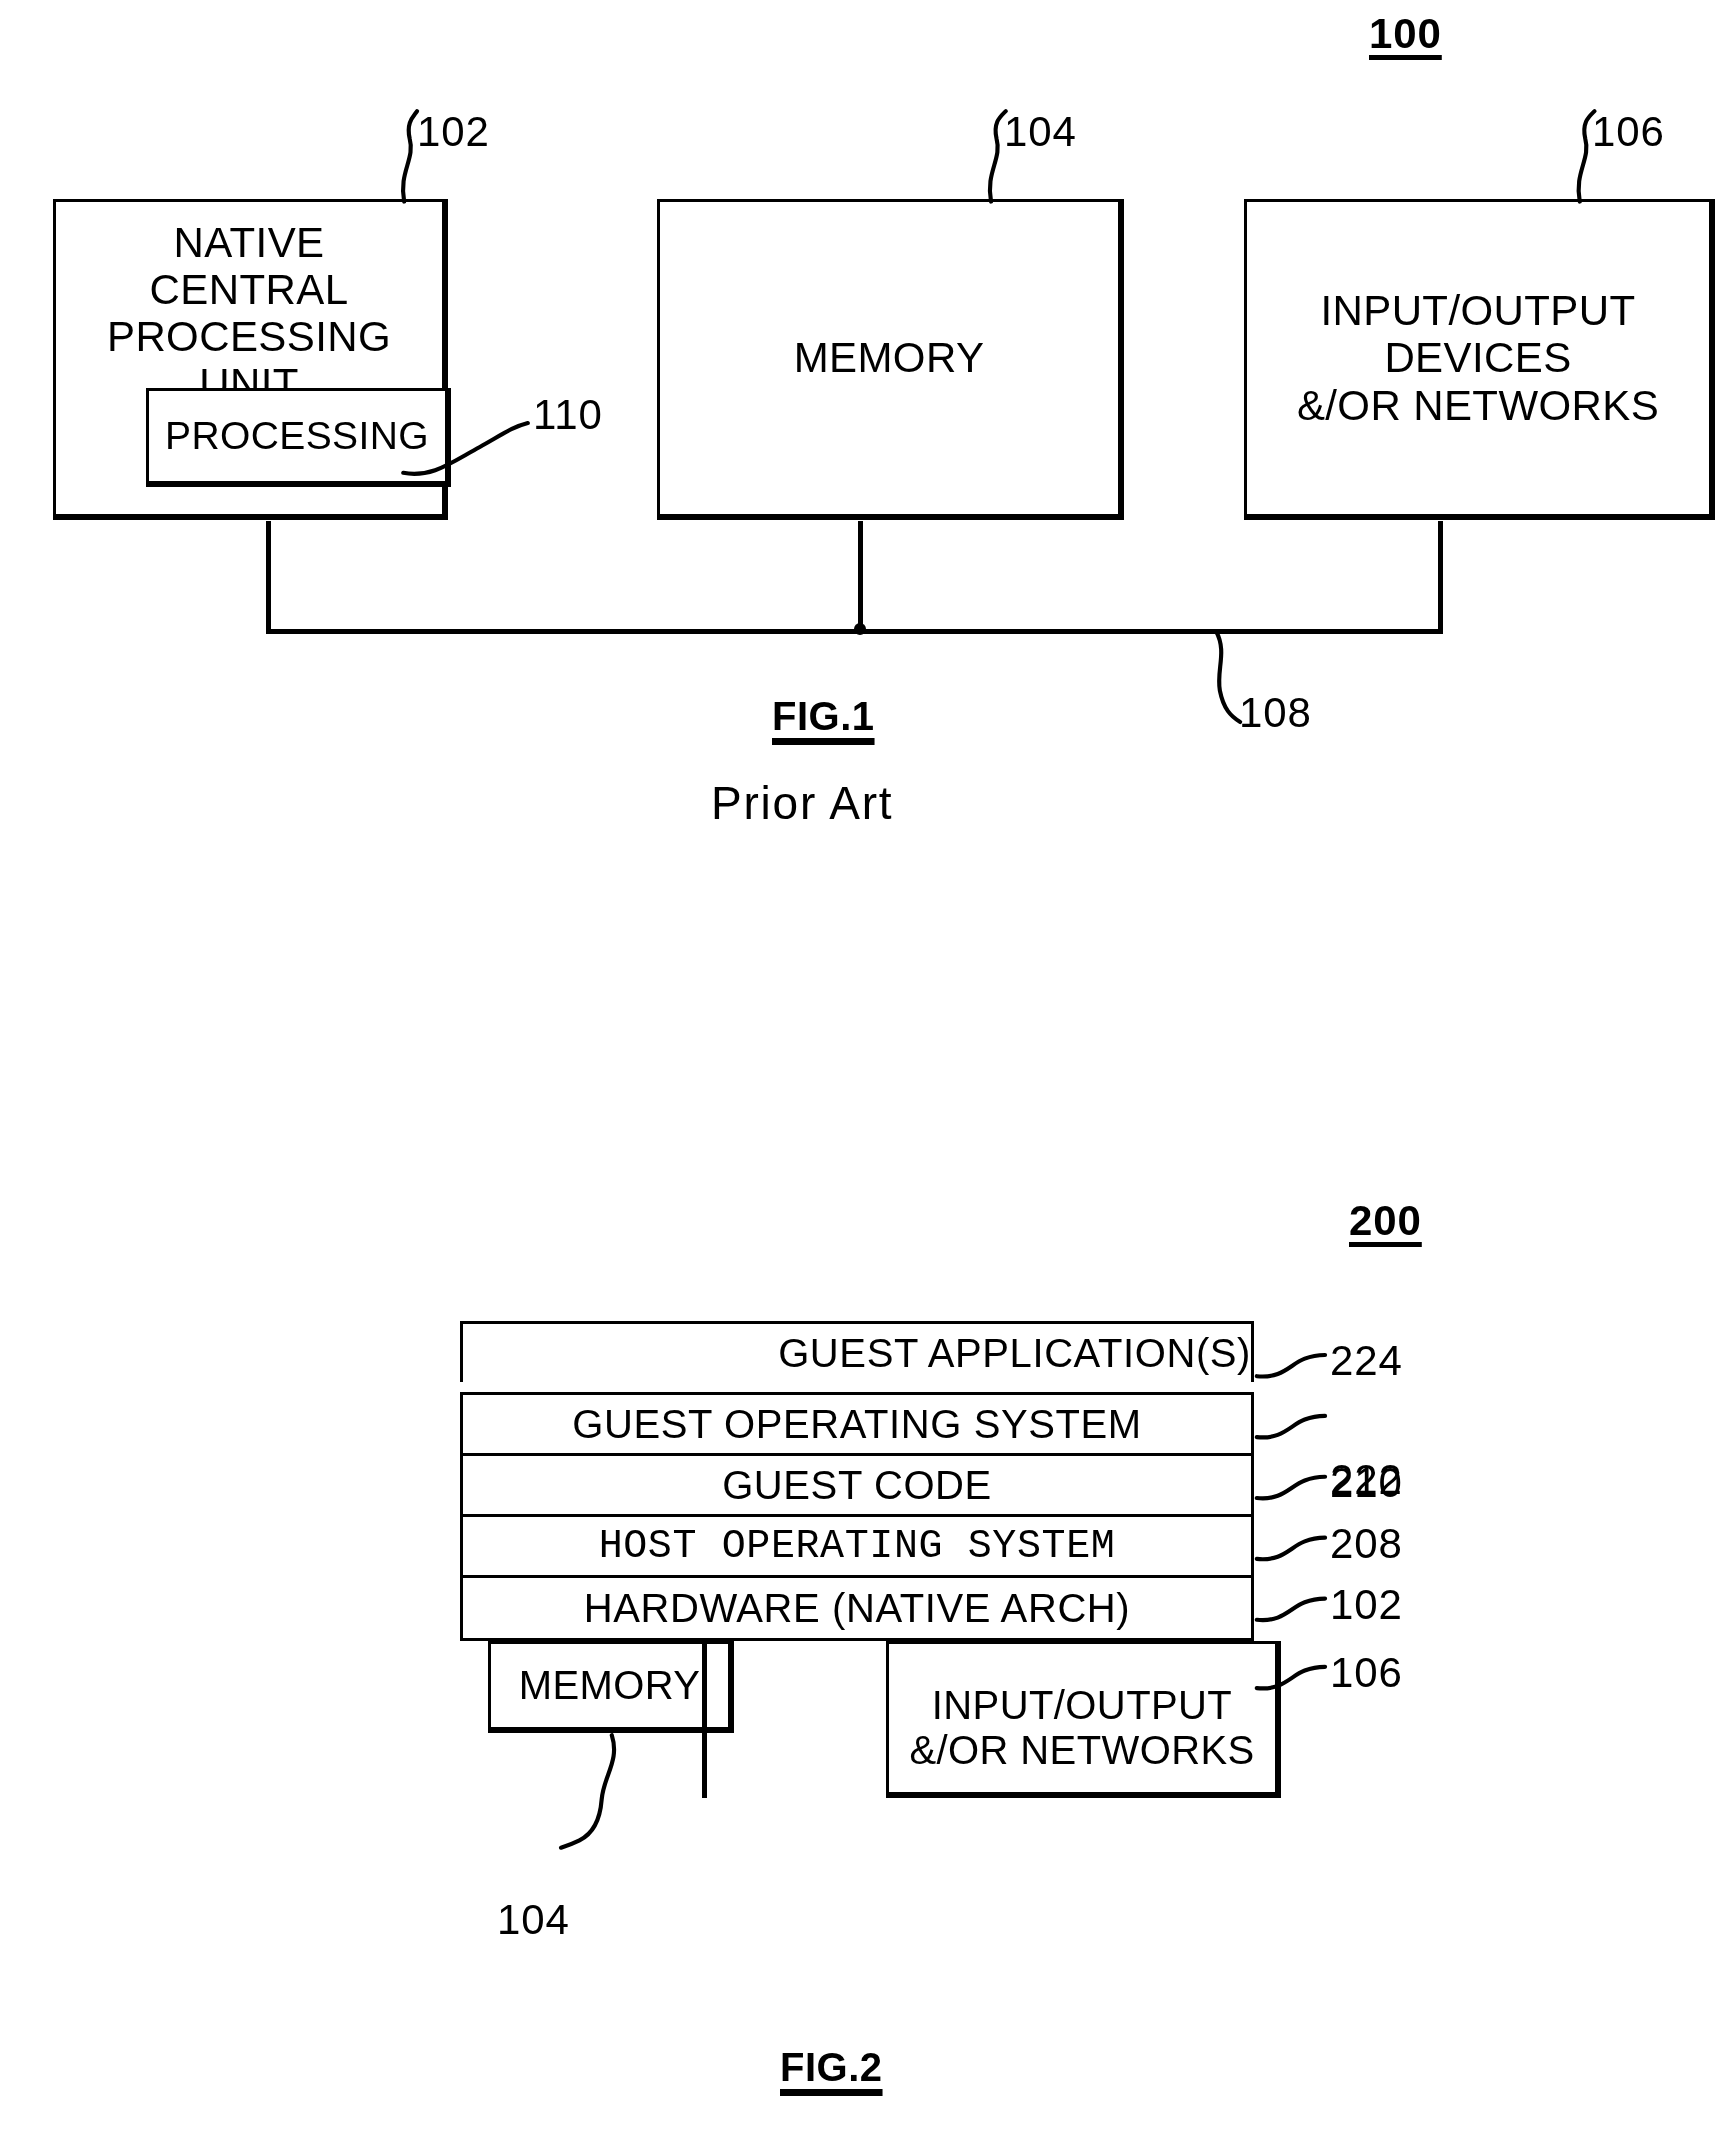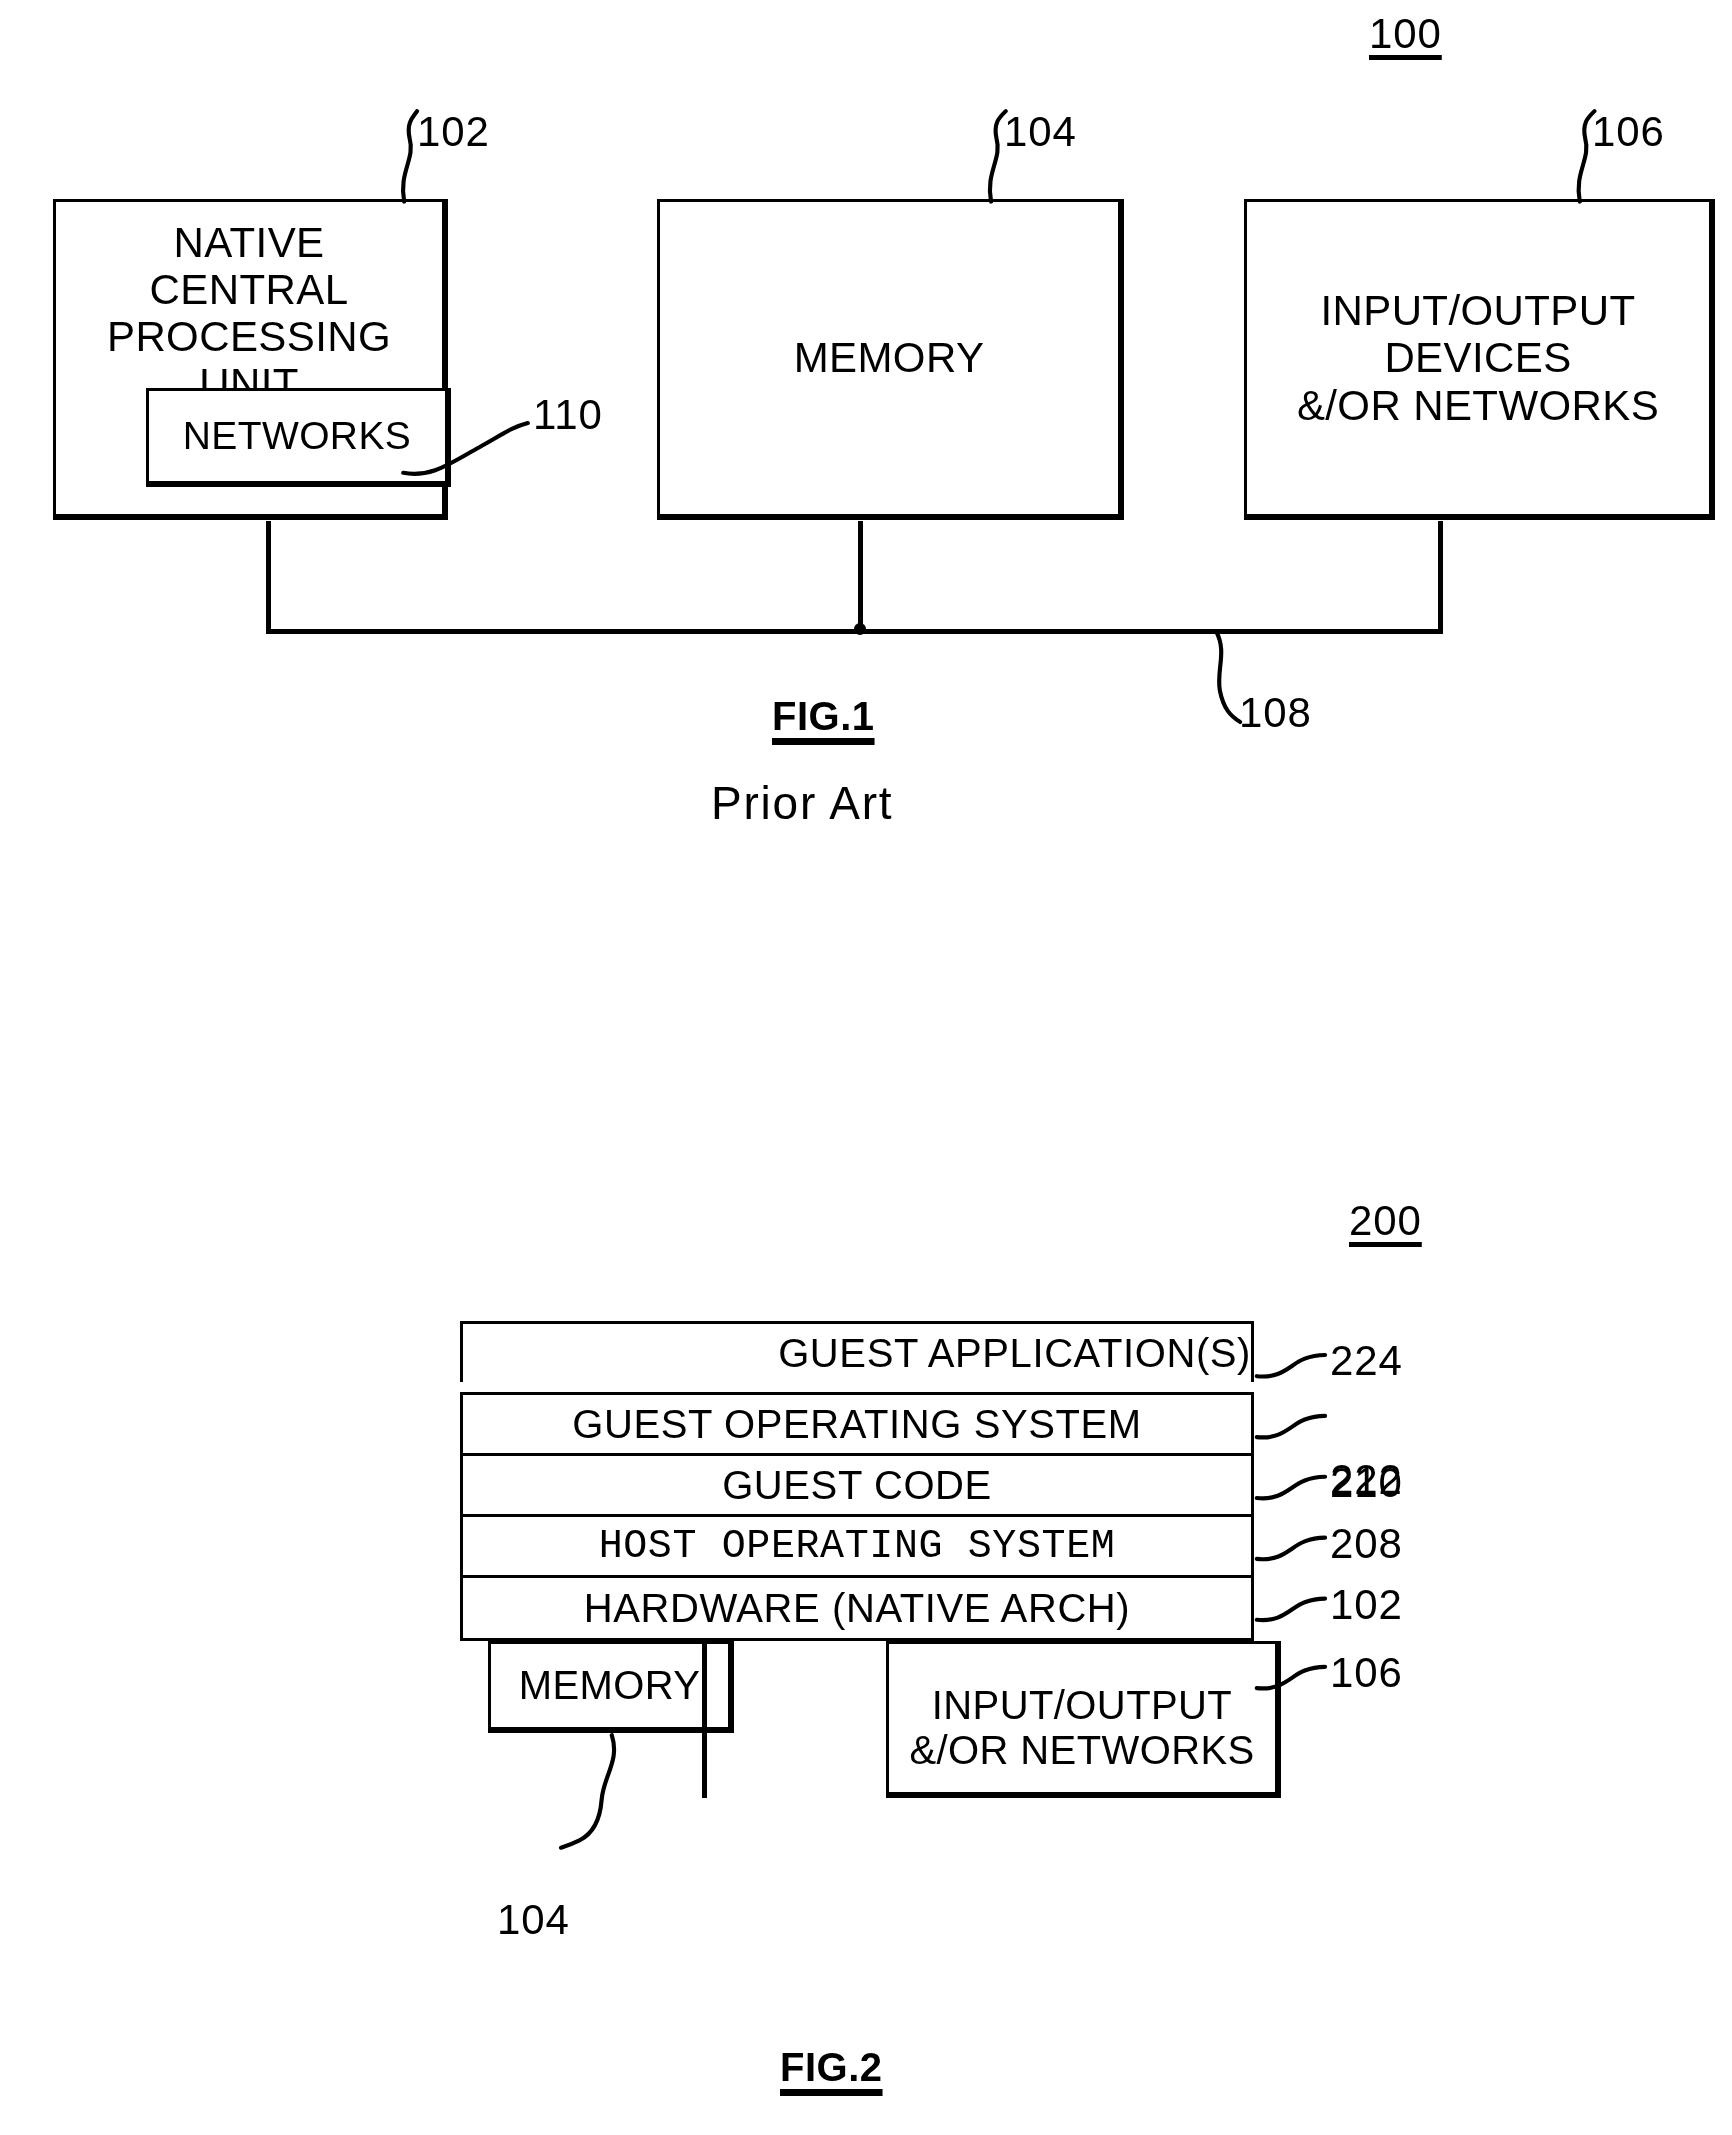--- a/index.html
+++ b/index.html
@@ -41,20 +41,21 @@
     position:absolute;
     font-size:42px;
     letter-spacing:0.9px;
     white-space:nowrap;
     line-height:1;
   }
   .refnum.u{
     text-decoration:underline;
     text-underline-offset:6.5px;
     text-decoration-thickness:4.6px;
+    font-weight:bold;
   }
 
   .figcap{
     position:absolute;
     font-size:40px;
     font-weight:bold;
     letter-spacing:0.5px;
     white-space:nowrap;
     line-height:1;
     text-decoration:underline;
@@ -98,21 +99,21 @@
 
     <div class="refnum u" style="left:1369px;top:13px;">100</div>
 
     <div class="box shadowed" style="left:25px;top:199px;width:395px;height:321px;">
       <span class="boxlabel" style="font-size:42px;position:absolute;left:0;right:0;top:16.6px;">NATIVE
 CENTRAL
 PROCESSING  UNIT</span>
     </div>
 
     <div class="box shadowed" style="left:118px;top:388px;width:305px;height:99px;">
-      <span class="boxlabel" style="font-size:39px;">NETWORKS</span>
+      <span class="boxlabel" style="font-size:39px;">PROCESSING</span>
     </div>
 
     <div class="refnum" style="left:533px;top:394px;">110</div>
 
     <div class="refnum" style="left:417px;top:111px;">102</div>
 
     <div class="box shadowed" style="left:629px;top:199px;width:467px;height:321px;">
       <span class="boxlabel" style="font-size:42px;">MEMORY</span>
     </div>
     <div class="refnum" style="left:1004px;top:111px;">104</div>

